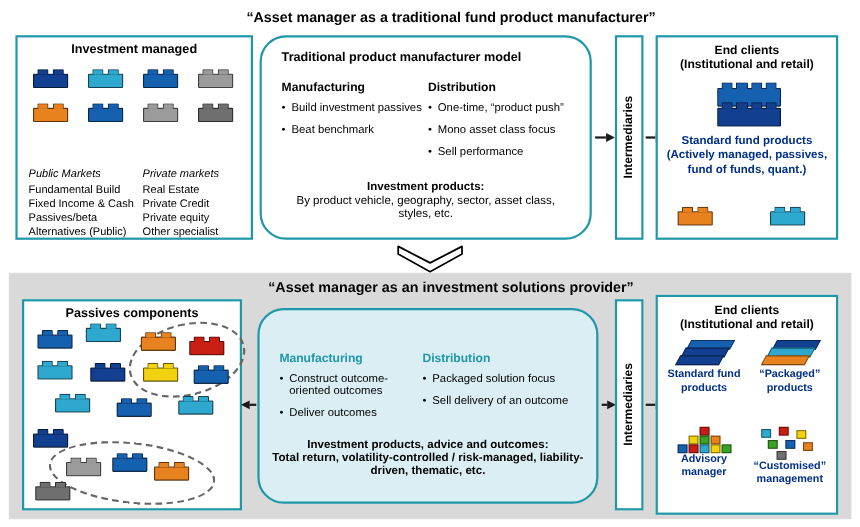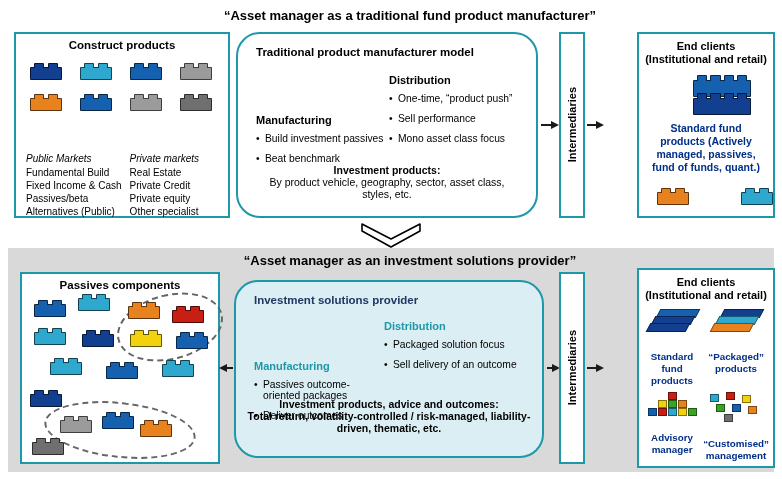--- a/index.html
+++ b/index.html
@@ -42,21 +42,21 @@
   .bk-dgray{--c:var(--brick_darkgray,#6F6F6F);}
   .bk-orange{--c:var(--brick_orange,#E8821E);}
   .bk-red{--c:var(--brick_red,#C81E14);}
   .bk-yellow{--c:var(--brick_yellow,#F2D10E);}
   .bk-green{--c:var(--brick_green,#3BA226);}
 
   
   .model-box{left:236px;top:32px;width:302px;height:186px;}
   .model-title{font-weight:bold;font-size:11.5px;padding:12px 0 0 18px;}
   .cols{position:absolute;left:18px;top:40px;right:10px;display:flex;}
-  .col.manu{width:133px;margin-top:40px;}
+  .col.manu{width:133px;}
   .col.dist{flex:1;}
   .col-h{font-weight:bold;font-size:11px;margin-bottom:7px;}
   ul.blist{list-style:none;margin:0;padding:0;font-size:10.3px;}
   ul.blist li{margin:0 0 9px 0;padding-left:9px;position:relative;}
   ul.blist li::before{content:"•";position:absolute;left:0;}
   .model-footer{position:absolute;left:0;right:0;top:130px;text-align:center;font-size:10.5px;}
   .f-head{font-weight:bold;}
   .f-text{width:240px;margin:0 auto;}
 
   .model-box2{left:234px;top:280px;width:310px;height:178px;background:var(--model_fill,#DAEEF3);}
@@ -67,32 +67,32 @@
   .model-box2 .model-footer{top:116px;font-weight:bold;}
   .f-text2{width:292px;margin:0 auto;}
 
   
   .int-box{left:559px;width:26px;display:flex;align-items:center;justify-content:center;}
   .int-box.top{top:32px;height:186px;}
   .int-box.bot{top:272px;height:192px;}
   .vtext{writing-mode:vertical-rl;transform:rotate(180deg);font-weight:bold;font-size:11px;}
 
   
-  .end-box{left:637px;width:138px;}
+  .end-box{left:596px;width:166px;}
   .end-box.topbx{top:32px;height:186px;}
   .end-box.botbx{top:268px;height:200px;}
   .end-title{text-align:center;font-weight:bold;font-size:11px;line-height:13px;padding-top:6px;}
   .end-label{position:absolute;left:8px;right:8px;top:88px;text-align:center;
              color:var(--navy,#002F87);font-weight:bold;font-size:10.5px;line-height:13px;}
 
   .quad-grid{position:absolute;left:4px;right:4px;top:36px;bottom:4px;display:grid;
              grid-template-columns:1fr 1fr;grid-template-rows:1fr 1fr;gap:2px;}
   .quad{display:flex;flex-direction:column;align-items:center;padding-top:3px;}
   .quad-label{color:var(--navy,#002F87);font-weight:bold;font-size:9.8px;line-height:12px;
-              text-align:center;margin-top:16px;}
+              text-align:center;margin-top:0;}
 
   .layers{position:relative;width:52px;height:26px;}
   .layer{position:absolute;width:38px;height:7px;border:1px solid rgba(0,0,0,.45);
          background:var(--c,#999);transform:skewX(-28deg);}
   .pyr{display:flex;flex-direction:column;align-items:center;}
   .prow{display:flex;gap:1px;}
   .cube{width:9px;height:8px;border:1px solid rgba(0,0,0,.45);background:var(--c,#999);box-sizing:border-box;}
   .scat{position:relative;width:56px;height:30px;}
   .scat .cube{position:absolute;}
 
@@ -111,21 +111,21 @@
   .chev{position:absolute;left:358px;top:221px;}
 </style>
 </head>
 <body>
 
 <div class="canvas">
 
   <div class="sec-title top-title">“Asset manager as a traditional fund product manufacturer”</div>
 
   <div class="box inv-box">
-    <div class="box-title">Construct products</div>
+    <div class="box-title">Investment managed</div>
 
     <span class="brick bk-dblue" style="left:14px;top:33px">
         <span class="studs">
           <i></i>
           <i></i>
         </span>
       </span>
     <span class="brick bk-cyan" style="left:64px;top:33px">
         <span class="studs">
           <i></i>
@@ -194,22 +194,22 @@
         <div class="col-h">Manufacturing</div>
         <ul class="blist">
           <li>Build investment passives</li>
           <li>Beat benchmark</li>
         </ul>
       </div>
       <div class="col dist">
         <div class="col-h">Distribution</div>
         <ul class="blist">
           <li>One-time, “product push”</li>
+          <li>Mono asset class focus</li>
           <li>Sell performance</li>
-          <li>Mono asset class focus</li>
         </ul>
       </div>
     </div>
     <div class="model-footer">
       <div class="f-head">Investment products:</div>
       <div class="f-text">By product vehicle, geography, sector, asset class, styles, etc.</div>
     </div>
   </div>
 
   <div class="arrow right" style="left:541px;top:124px;width:10px"></div>
@@ -363,26 +363,25 @@
         <span class="studs">
           <i></i>
           <i></i>
         </span>
       </span>
   </div>
 
   <div class="arrow left" style="left:227px;top:367px;width:6px"></div>
 
   <div class="box round model-box2">
-    <div class="model-title">Investment solutions provider</div>
     <div class="cols">
       <div class="col manu">
         <div class="col-h">Manufacturing</div>
         <ul class="blist">
-          <li>Passives outcome-oriented packages</li>
+          <li>Construct outcome-oriented outcomes</li>
           <li>Deliver outcomes</li>
         </ul>
       </div>
       <div class="col dist">
         <div class="col-h">Distribution</div>
         <ul class="blist">
           <li>Packaged solution focus</li>
           <li>Sell delivery of an outcome</li>
         </ul>
       </div>

